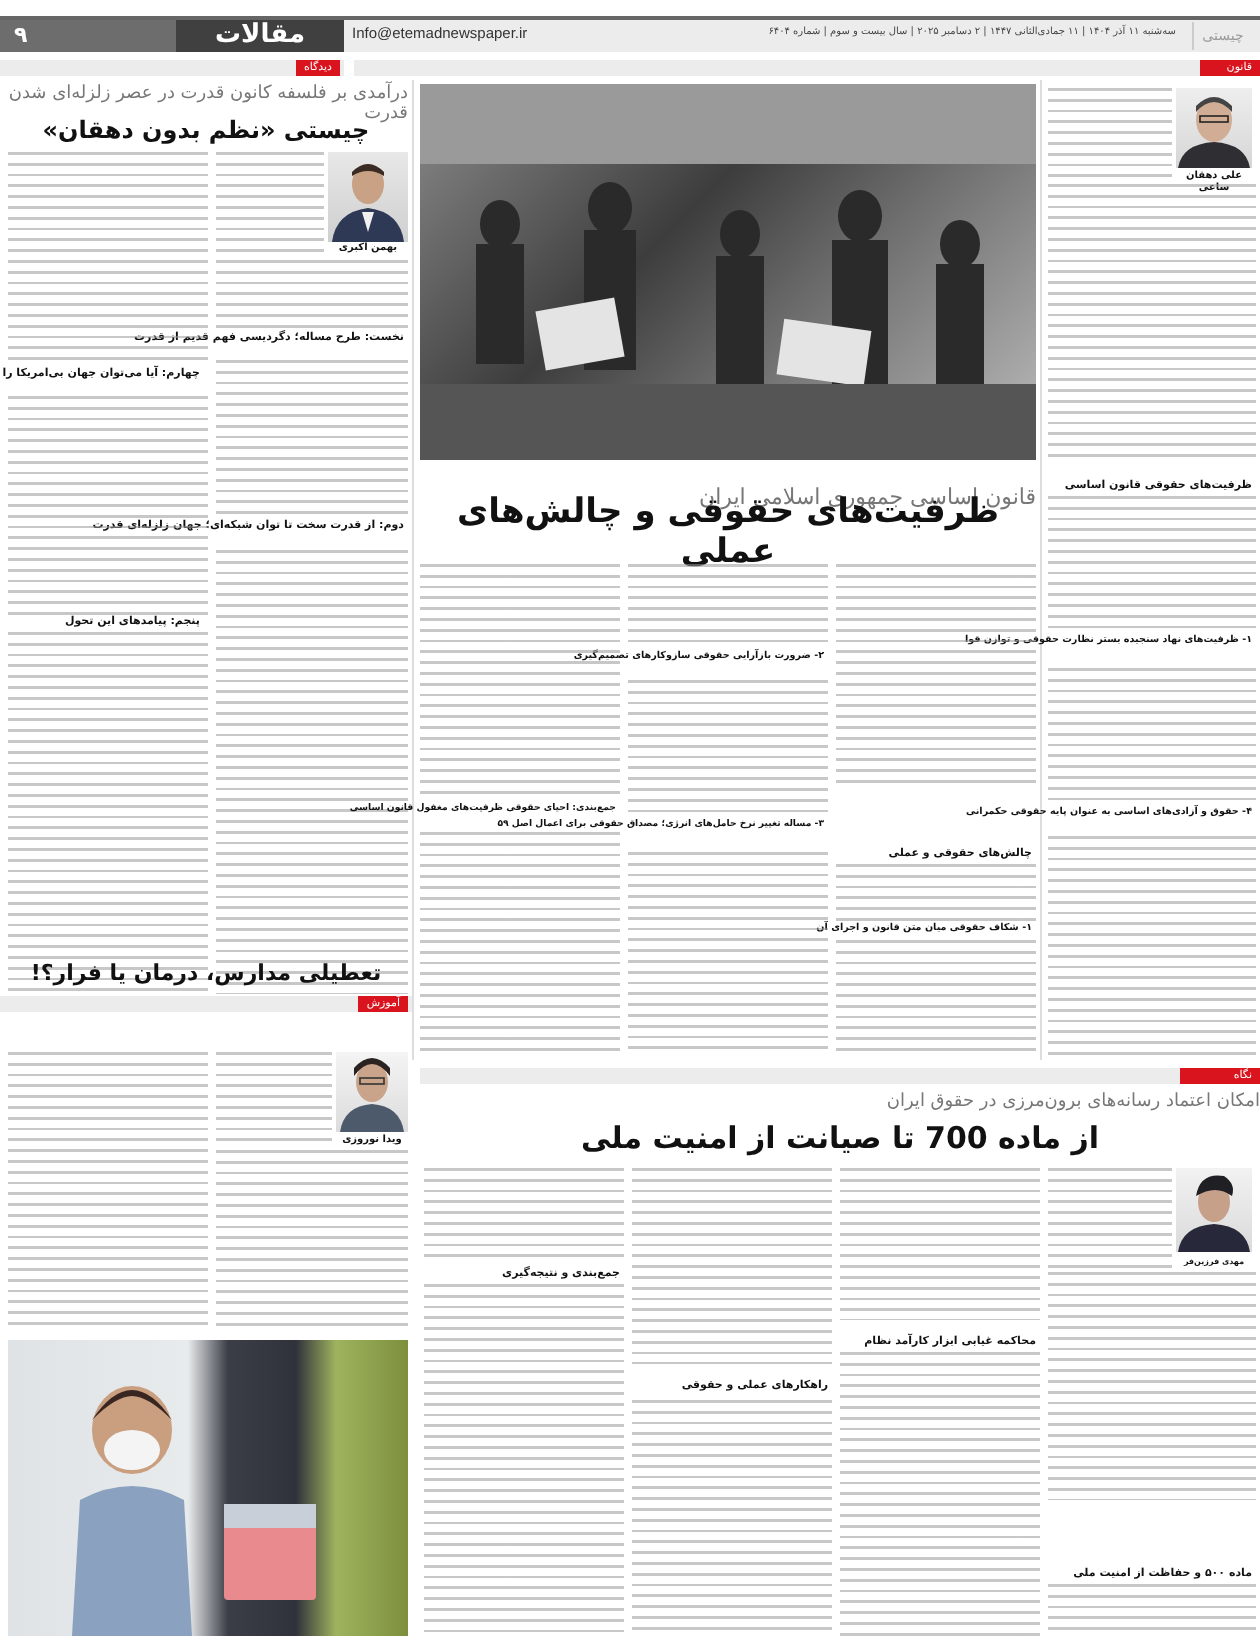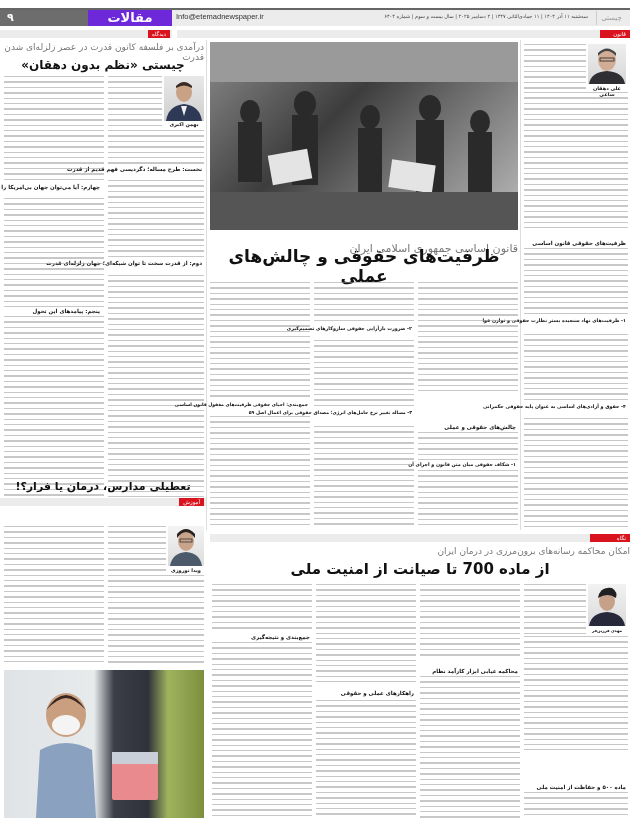--- a/index.html
+++ b/index.html
@@ -2,21 +2,21 @@
 <html><head>
 <meta charset="utf-8">
 <style>
   * { box-sizing: border-box; margin: 0; padding: 0; }
   html, body { width: 630px; height: 820px; background: #ffffff; overflow: hidden; }
   body { font-family: "DejaVu Sans", sans-serif; color: #222; position: relative; }
 
   
   .masthead { position: absolute; left: 0; top: 8px; width: 630px; height: 18px; background: #ececec; border-top: 2px solid #666; }
   .page-num { position: absolute; left: 0; top: 0; width: 88px; height: 16px; background: #6d6d6d; color: #fff; font-size: 11px; font-weight: bold; padding-left: 7px; line-height: 16px; }
-  .section-tab { position: absolute; left: 88px; top: 0; width: 84px; height: 16px; background: #6d28d9; color: #fff; font-size: 13px; font-weight: bold; text-align: center; line-height: 16px; }
+  .section-tab { position: absolute; left: 88px; top: 0; width: 84px; height: 16px; background: #404040; color: #fff; font-size: 13px; font-weight: bold; text-align: center; line-height: 16px; }
   .email { position: absolute; left: 176px; top: 2px; font-size: 7.5px; color: #333; font-family: "Liberation Sans", sans-serif; }
   .dateline { position: absolute; right: 42px; top: 3px; font-size: 5px; color: #444; direction: rtl; }
   .logo { position: absolute; right: 4px; top: 1px; width: 30px; height: 14px; color: #999; font-size: 7px; text-align: center; line-height: 14px; border-left: 1px solid #ccc; }
 
   .col-bar { position: absolute; top: 30px; height: 8px; background: #ececec; }
   .tag { position: absolute; top: 0; height: 8px; background: #d9141e; color: #fff; font-size: 5.5px; line-height: 8px; padding: 0 4px; direction: rtl; }
 
   .vline { position: absolute; background: #ddd; width: 1px; }
 
   .text-block { position: absolute; direction: rtl; font-size: 4.2px; line-height: 6px; color: #555; text-align: justify; overflow: hidden; }
@@ -207,21 +207,21 @@
     <div class="lines"></div>
   </div>
 <div class="subhead" style="right:322px;top:402px;font-size:4.6px;">جمع‌بندی: احیای حقوقی ظرفیت‌های مغفول قانون اساسی</div>
 <div class="text-block" style="left:210px;top:416px;width:100px;height:110px;">
     <div class="lines"></div>
   </div>
 
 <div class="col-bar" style="left:210px;top:534px;width:420px;">
   <div class="tag" style="right:0;width:40px;">نگاه</div>
 </div>
-<div class="kicker" style="left:210px;top:546px;width:420px;font-size:9px;">امکان محاکمه رسانه‌های برون‌مرزی در درمان ایران</div>
+<div class="kicker" style="left:210px;top:546px;width:420px;font-size:9px;">امکان اعتماد رسانه‌های برون‌مرزی در حقوق ایران</div>
 <div class="headline" style="left:210px;top:560px;width:420px;font-size:15px;">از ماده 700 تا صیانت از امنیت ملی</div>
 
 <div class="photo" style="left:588px;top:584px;width:38px;height:42px;background:linear-gradient(#f2f2f2,#dadada);">
   <svg width="38" height="42" viewBox="0 0 38 42">
     <ellipse cx="19" cy="17" rx="8" ry="10" fill="#c7a08a"></ellipse>
     <path d="M10 14 Q12 2 24 4 Q30 8 28 14 Q20 8 10 14Z" fill="#1f1f24"></path>
     <path d="M1 42 Q3 29 19 28 Q35 29 37 42Z" fill="#27283a"></path>
   </svg>
 </div>
 <div class="caption" style="left:586px;top:628px;width:42px;font-size:4px;">مهدی فرزین‌فر</div>

